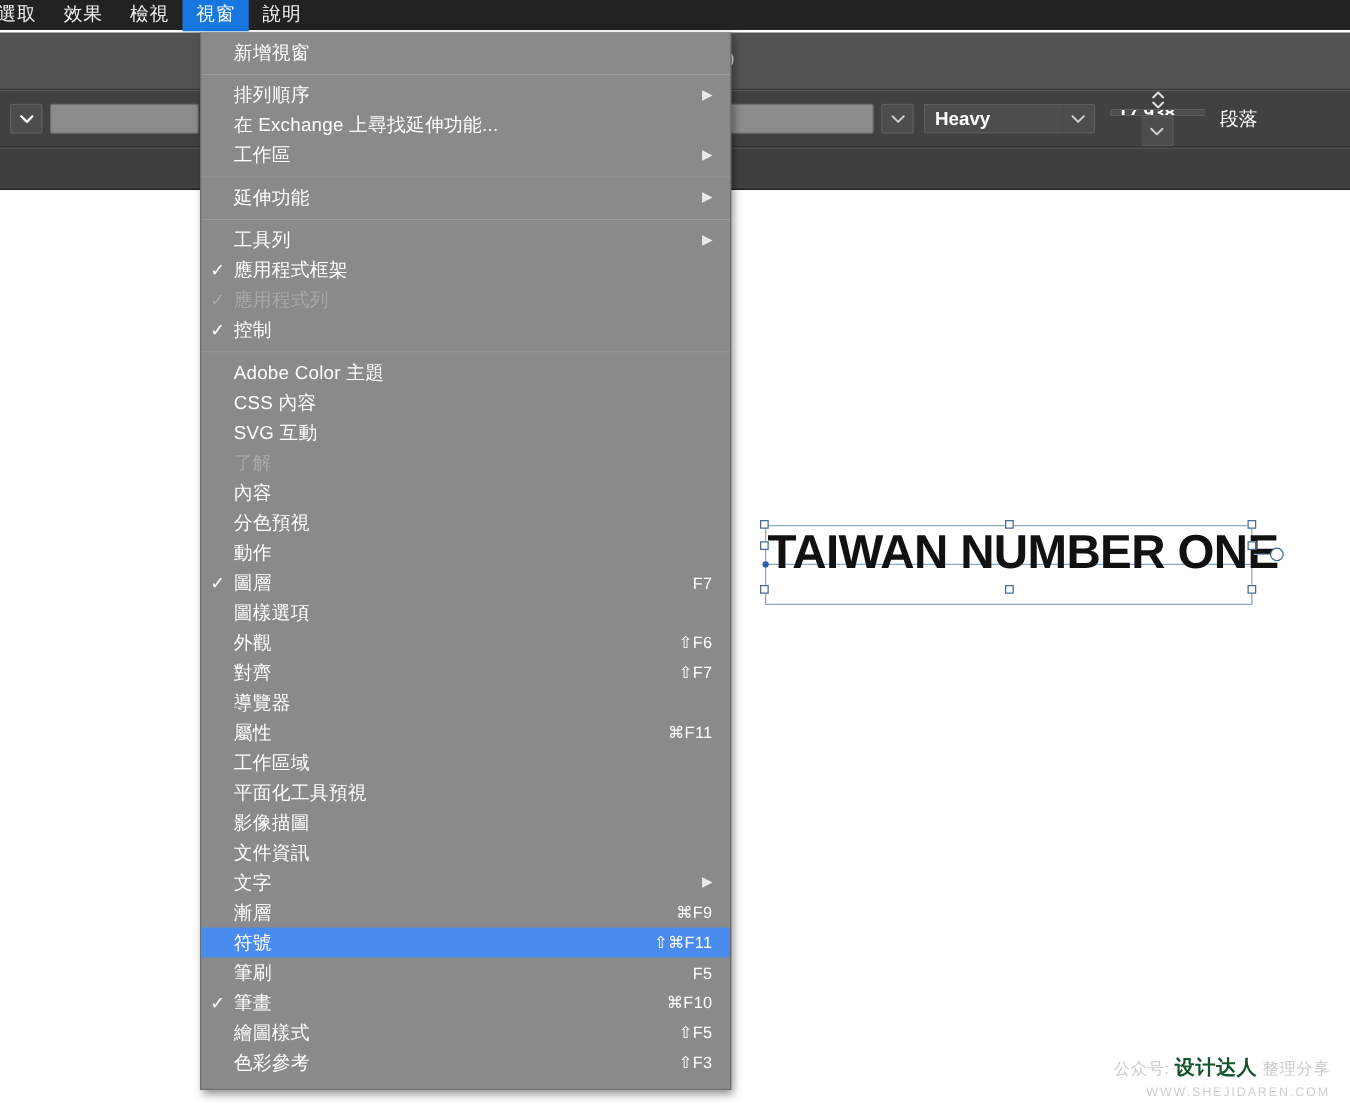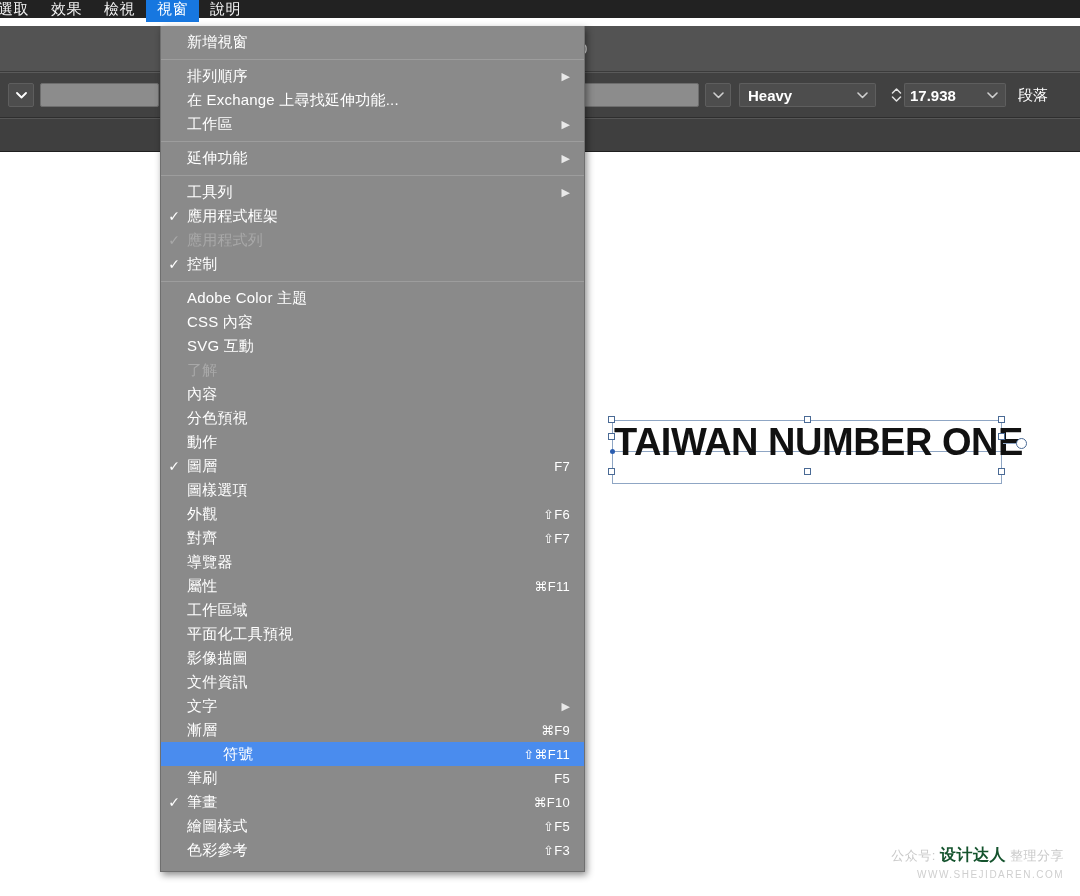--- a/index.html
+++ b/index.html
@@ -20,21 +20,21 @@
     height: 896px;
     overflow: hidden;
     background: #ffffff;
   }
 
   
   .menubar {
     position: absolute;
     top: 0; left: 0;
     width: 1080px;
-    height: 18px;
+    height: 24px;
     background: #222222;
     display: flex;
     align-items: center;
     padding-left: 0;
     z-index: 40;
   }
   .menubar-item {
     height: 26px;
     line-height: 26px;
     padding: 0 11px;
@@ -257,21 +257,21 @@
   .menu-row {
     position: relative;
     height: 24px;
     display: flex;
     align-items: center;
     padding: 0 14px 0 0;
     color: #ffffff;
     font-size: 15px;
     white-space: nowrap;
   }
-  .menu-row.highlight { background: #4a8cee; gap: 36px; }
+  .menu-row.highlight { background: #4a8cee; }
   .menu-row.disabled { color: #a8a8a8; }
   .menu-check {
     width: 26px;
     flex: 0 0 26px;
     text-align: center;
     font-size: 14px;
     line-height: 1;
   }
   .menu-check.dim { color: #a8a8a8; }
   .menu-label { flex: 1 1 auto; letter-spacing: 0.2px; }
@@ -366,21 +366,21 @@
 
     <div class="cb-group" style="margin-left:8px;">
       <div class="font-style-field">Heavy</div>
       <div class="chevron-btn" style="border-left:none; border-radius:0 2px 2px 0;">
         <svg width="11" height="8" viewBox="0 0 11 8" aria-hidden="true">
           <path d="M1 2 L5.5 6.5 L10 2" fill="none" stroke="#cfcfcf" stroke-width="1.6" stroke-linecap="round" stroke-linejoin="round"></path>
         </svg>
       </div>
     </div>
 
-    <div class="cb-group" style="margin-left:12px;">
+    <div class="cb-group" style="margin-left:12px;flex-direction:column;">
       <div class="stepper">
         <svg width="11" height="6" viewBox="0 0 11 6" aria-hidden="true">
           <path d="M1.5 5 L5.5 1 L9.5 5" fill="none" stroke="#e2e2e2" stroke-width="1.5" stroke-linecap="round" stroke-linejoin="round"></path>
         </svg>
         <svg width="11" height="6" viewBox="0 0 11 6" aria-hidden="true">
           <path d="M1.5 1 L5.5 5 L9.5 1" fill="none" stroke="#e2e2e2" stroke-width="1.5" stroke-linecap="round" stroke-linejoin="round"></path>
         </svg>
       </div>
       <div class="value-field" style="width:76px;">17.938</div>
       <div class="chevron-btn" style="border-left:none; border-radius:0 2px 2px 0;">

